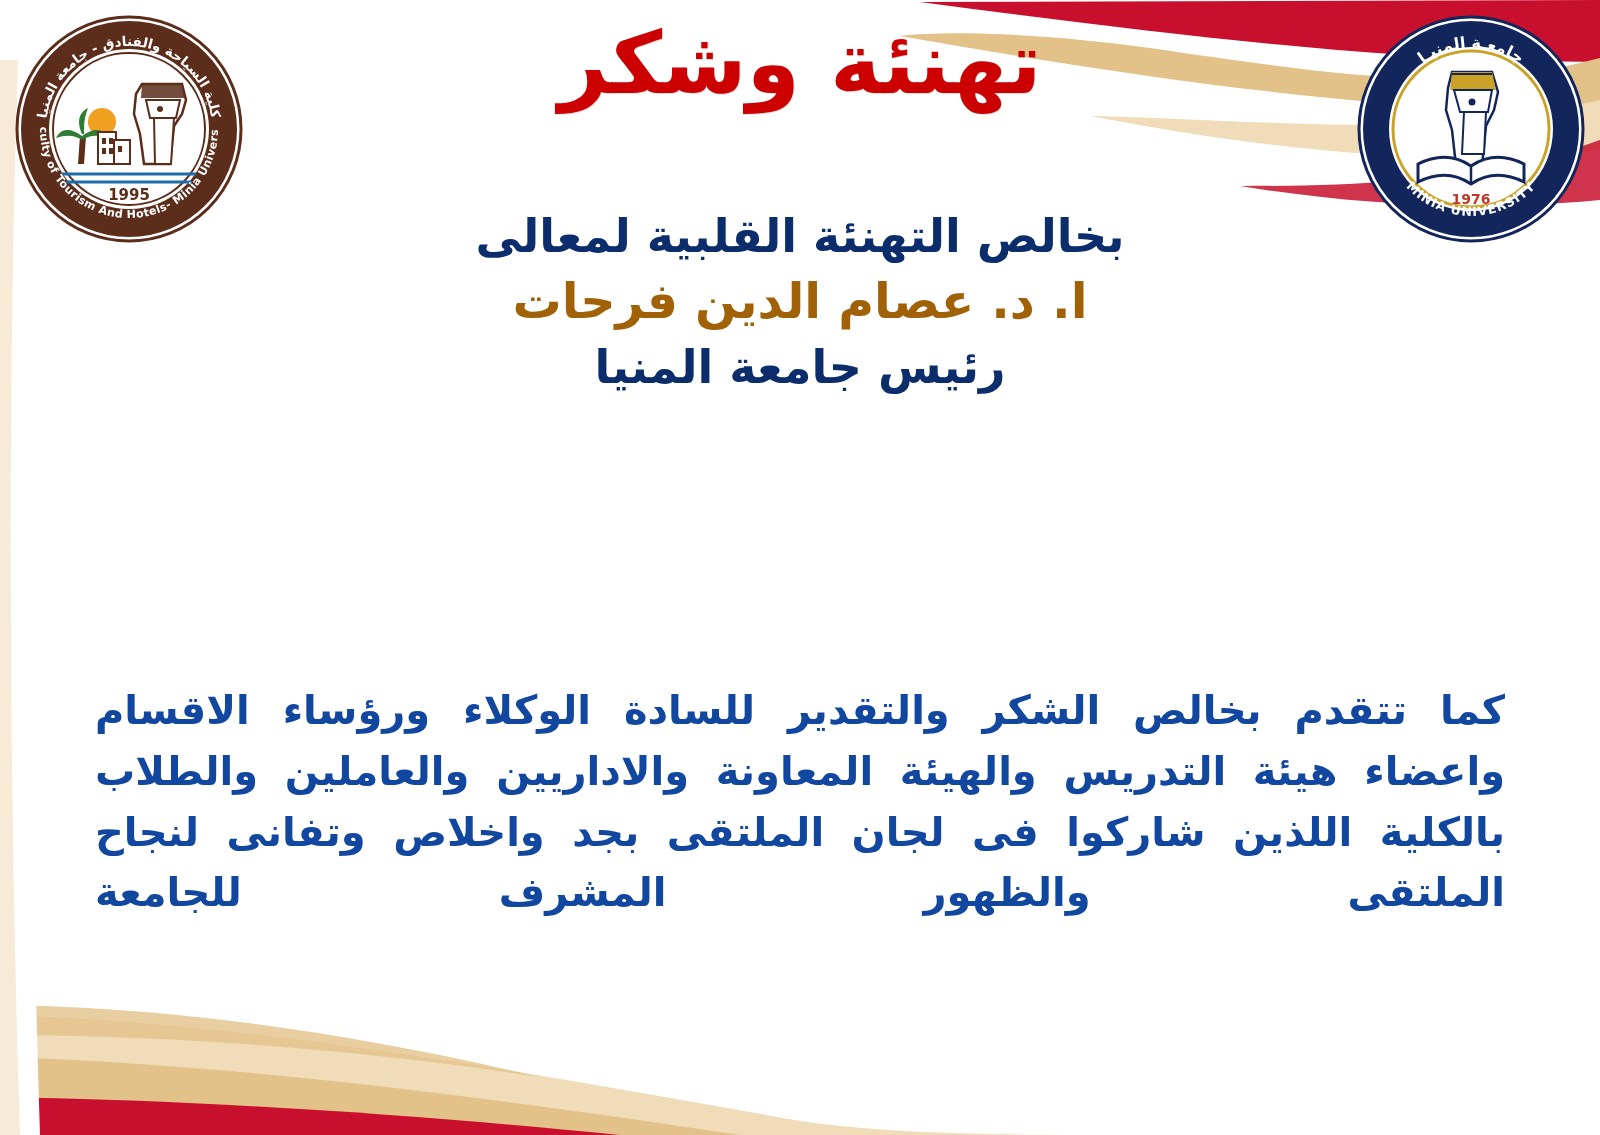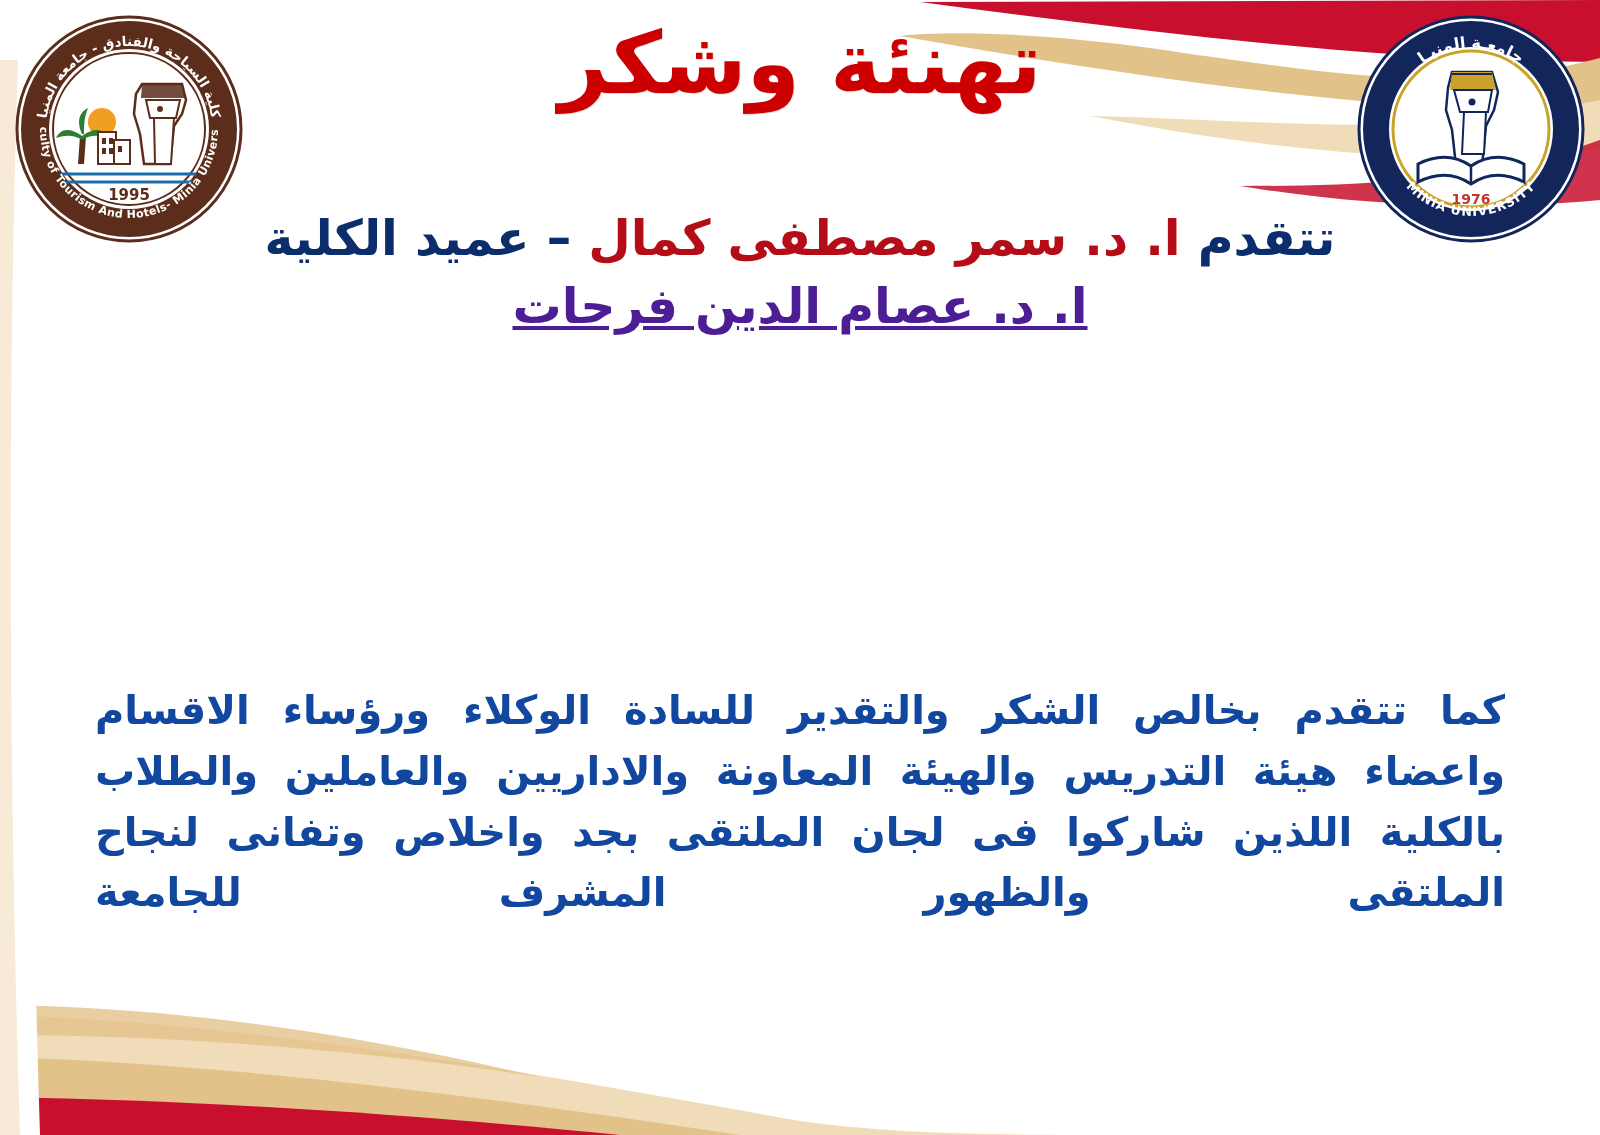--- a/index.html
+++ b/index.html
@@ -71,22 +71,21 @@
     line-height: 1.38;
   }
   .block-one .red {
     color: #b40d17;
   }
   .line-name {
     font-size: 49px;
   }
   .line-honoree {
     font-size: 49px;
-    color: #4c1d95;
-    text-decoration: underline;
+    color: #a16207;
   }
   .line-wide {
     font-size: 45px;
   }
 
   .block-two {
     position: absolute;
     top: 680px;
     left: 95px;
     right: 95px;
@@ -196,21 +195,20 @@
       </text>
       <text font-family="DejaVu Sans, sans-serif" font-size="12.5" font-weight="700" fill="#ffffff" letter-spacing="1">
         <textPath href="#arcBotR" startOffset="50%" text-anchor="middle">MINIA UNIVERSITY</textPath>
       </text>
     </svg>
   </div>
 
   <div class="title">تهنئة وشكر</div>
 
   <div class="block-one">
-    <div class="line-name">
-      <span>تتقدم </span><span class="red">ا. د. سمر مصطفى كمال</span><span> – عميد الكلية</span>
-    </div>
+    <div>بخالص التهنئة القلبية لمعالى</div>
     <div class="line-honoree">ا. د. عصام الدين فرحات</div>
+    <div>رئيس جامعة المنيا</div>
   </div>
 
   <div class="block-two">كما تتقدم بخالص الشكر والتقدير للسادة الوكلاء ورؤساء الاقسام واعضاء هيئة التدريس والهيئة المعاونة والاداريين والعاملين والطلاب بالكلية اللذين شاركوا فى لجان الملتقى بجد واخلاص وتفانى لنجاح الملتقى والظهور المشرف للجامعة</div>
 
 </div>
 
 </body></html>

